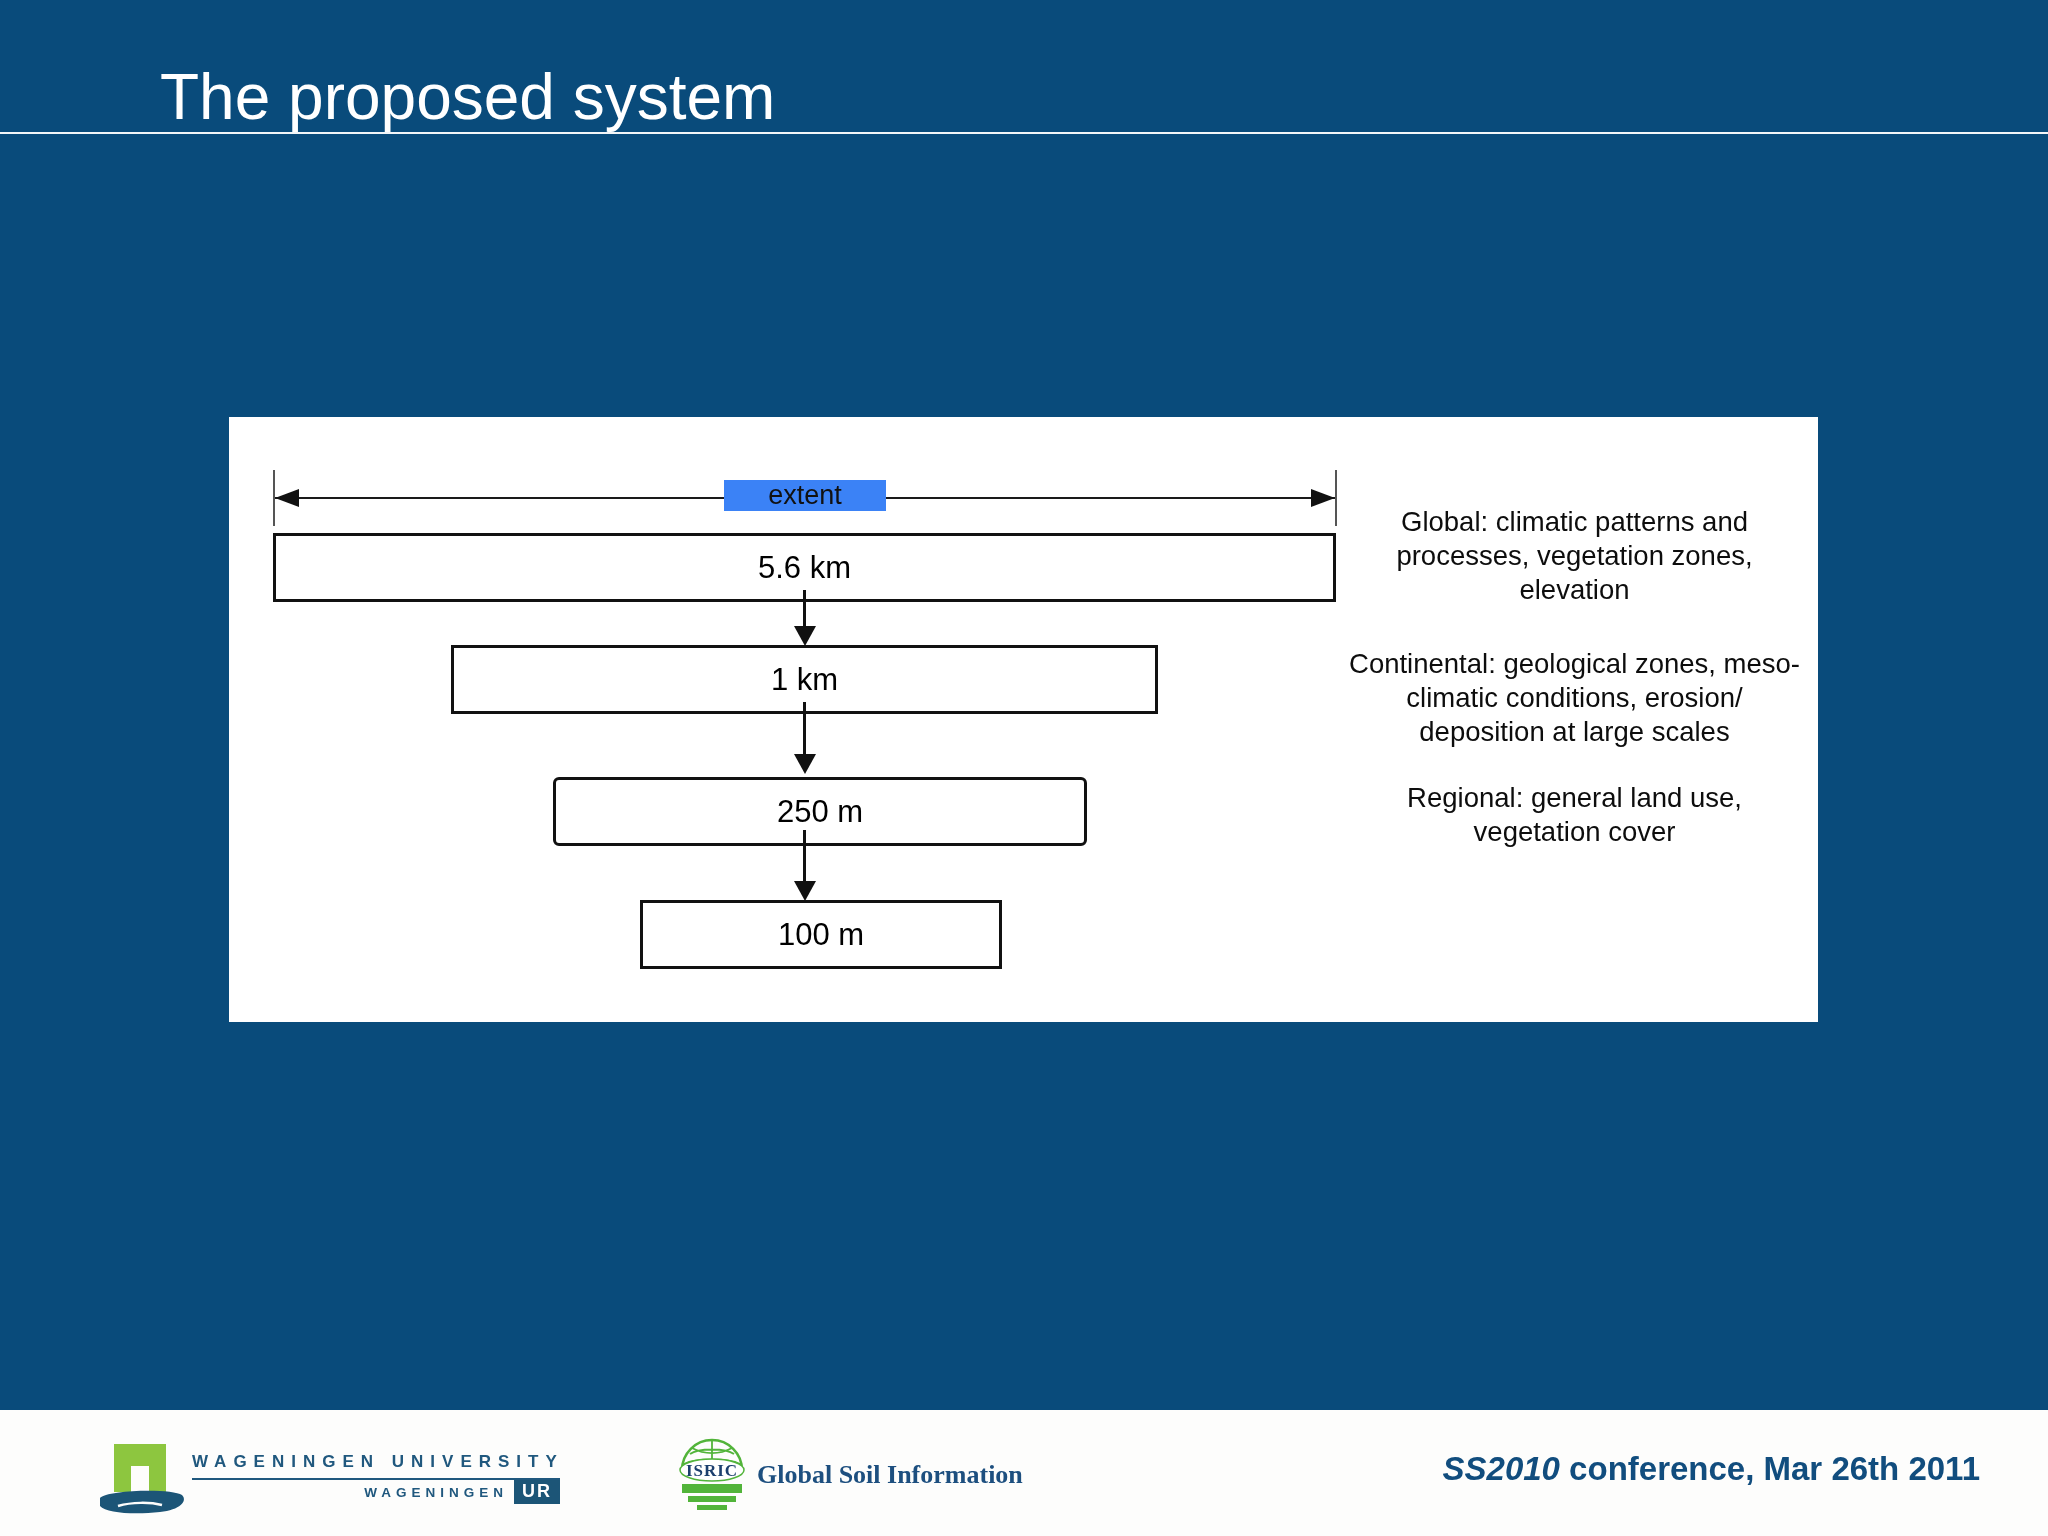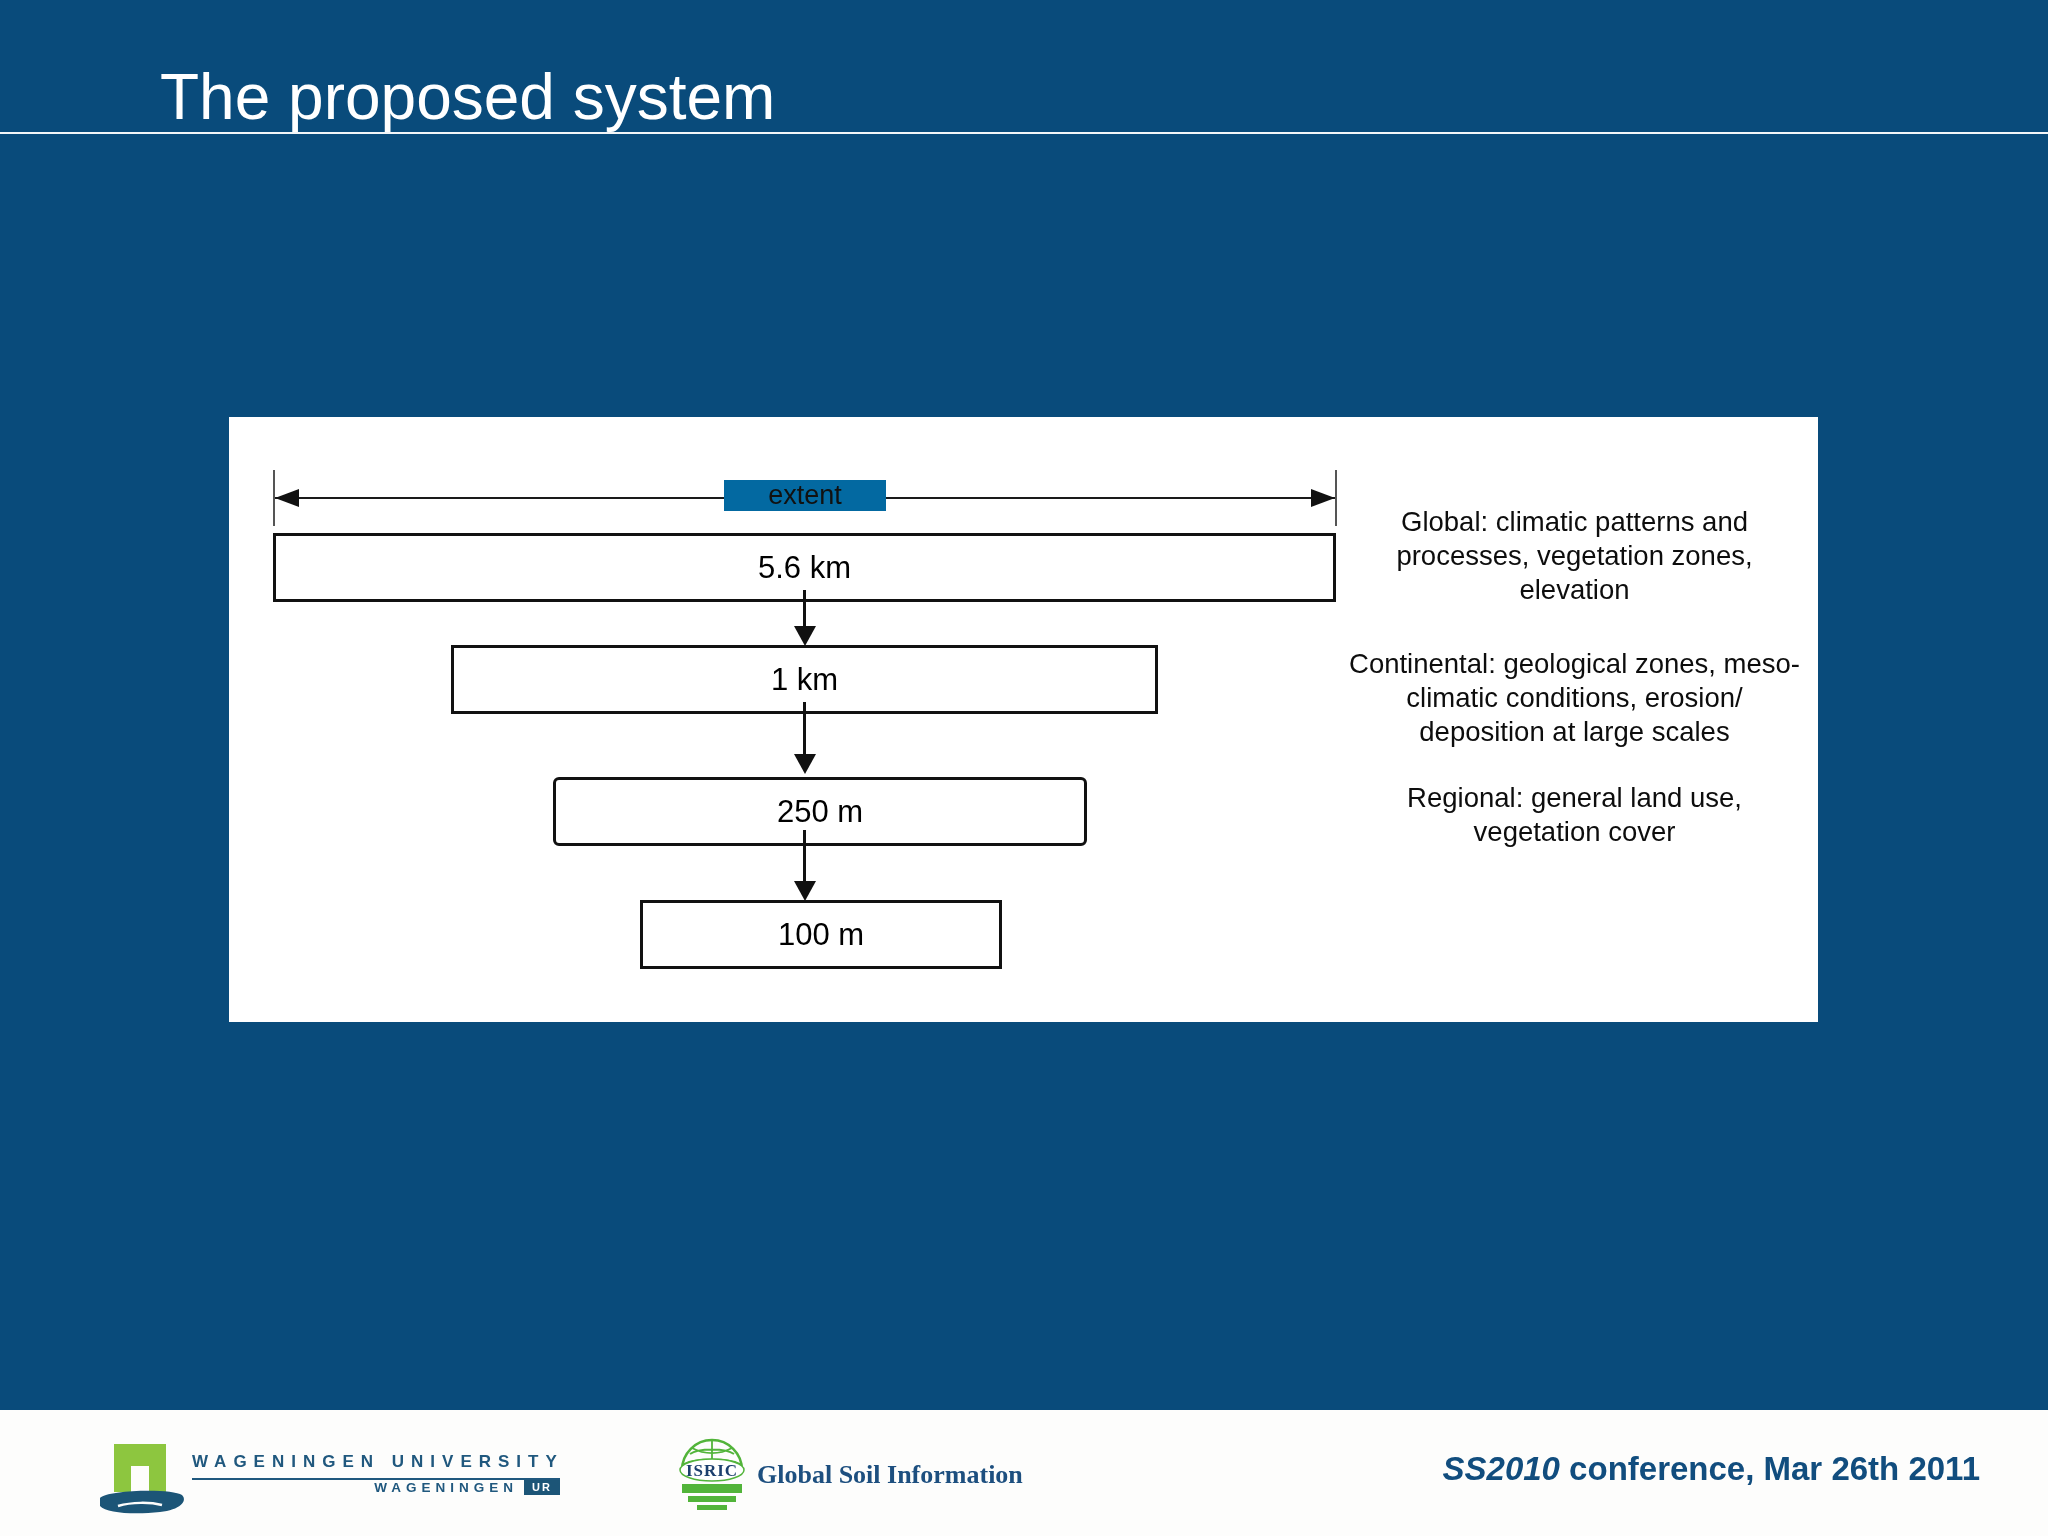--- a/index.html
+++ b/index.html
@@ -15,21 +15,21 @@
                  background:#f2f6f9; z-index:2; }
 
   
   .panel { position:absolute; left:229px; top:417px; width:1589px; height:605px;
            background:#ffffff; }
 
   
   .ext-tick { position:absolute; width:2px; height:56px; top:53px; background:#555; }
   .ext-line { position:absolute; left:46px; top:80px; width:1060px; height:2px; background:#1a1a1a; }
   .ext-label { position:absolute; left:495px; top:63px; width:162px; text-align:center;
-               font-size:27px; color:#111; background:#0369a1; z-index:2; }
+               font-size:27px; color:#111; background:#3b82f6; z-index:2; }
   .arrh { position:absolute; width:0; height:0; z-index:1; }
   .arrh.left  { left:46px;   top:72px; border-top:9px solid transparent; border-bottom:9px solid transparent; border-right:24px solid #111; }
   .arrh.right { left:1082px; top:72px; border-top:9px solid transparent; border-bottom:9px solid transparent; border-left:24px solid #111; }
 
   
   .sbox { position:absolute; height:69px; background:#fff; border:3px solid #111;
           box-sizing:border-box; display:flex; align-items:center; justify-content:center;
           font-size:31px; color:#000; }
   .sbox.b1 { left:44px;  top:116px; width:1063px; }
   .sbox.b2 { left:222px; top:228px; width:707px; }
@@ -55,21 +55,21 @@
   .desc.d3 { top:493px; }
 
   
   .footer { position:absolute; left:0; top:1410px; width:2048px; height:126px; background:#fdfdfc; }
   .wur-logo { position:absolute; left:98px; top:30px; }
   .wur-text { position:absolute; left:192px; top:42px; width:368px; }
   .wur-line1 { font-size:17px; font-weight:700; letter-spacing:7px; color:#20587e; white-space:nowrap; }
   .wur-rule { margin-top:6px; width:368px; height:2px; background:#20587e; }
   .wur-line2 { display:flex; justify-content:flex-end; align-items:center; gap:6px; }
   .wur-line2 .wtxt { font-size:13.5px; font-weight:700; letter-spacing:5px; color:#20587e; }
-  .ur-badge { background:#1c5577; color:#ffffff; font-size:11px; font-weight:700;
+  .ur-badge { background:#1c5577; color:#ffffff; font-size:18px; font-weight:700;
               letter-spacing:2px; padding:1px 8px 2px 8px; }
   .isric { position:absolute; left:678px; top:26px; }
   .isric-name { position:absolute; left:757px; top:50px; font-family:"Liberation Serif", serif;
                 font-weight:700; font-size:26px; color:#1d4f7f; }
   .conf { position:absolute; right:68px; top:40px; font-size:33px; font-weight:700;
           color:#114d7e; white-space:nowrap; }
   .conf .it { font-style:italic; }
 </style>
 </head>
 <body>

